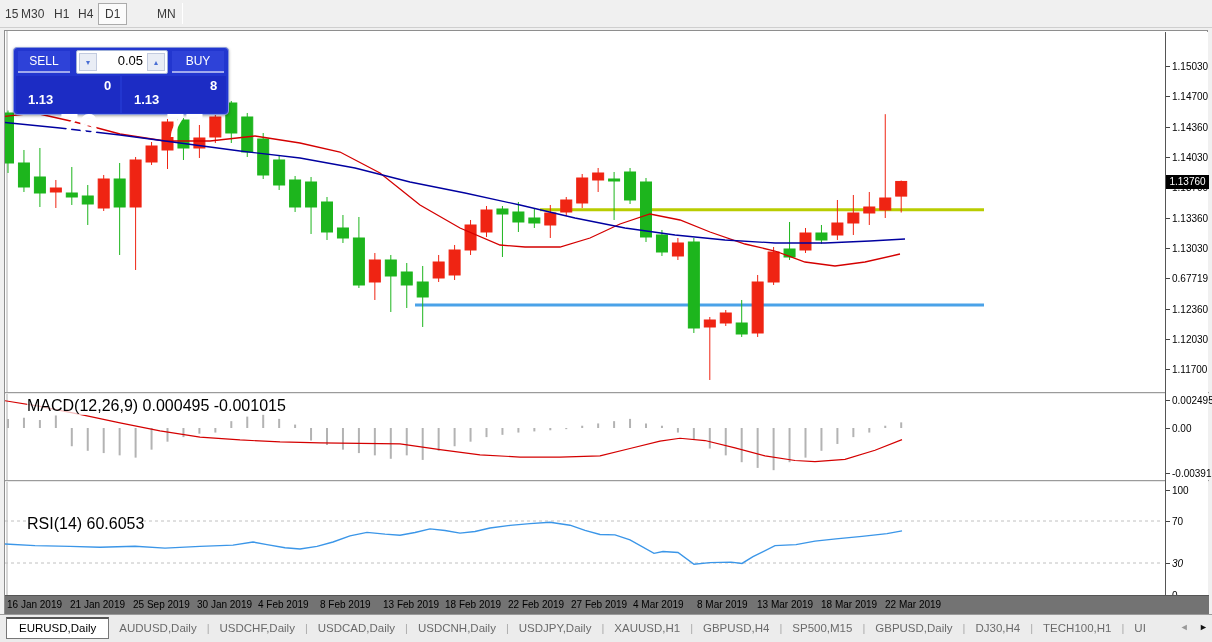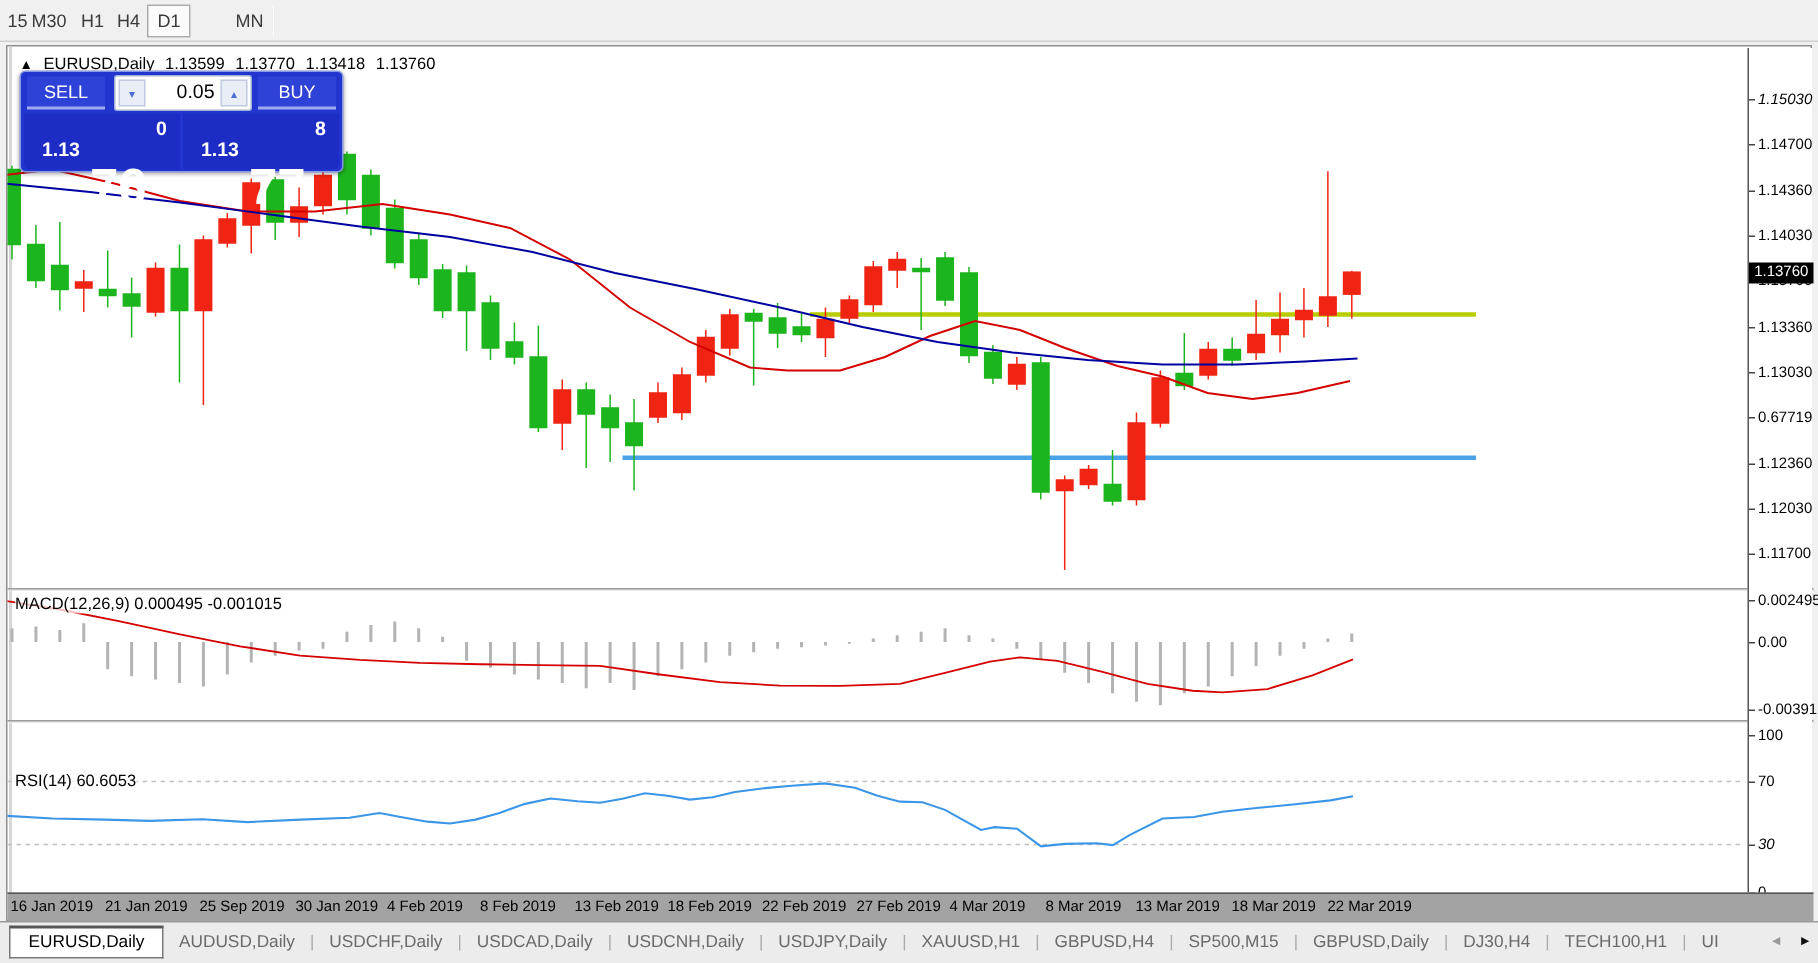--- a/index.html
+++ b/index.html
@@ -53,25 +53,25 @@
 
   
   #price-axis { position:absolute; left:1160px; top:1px; width:43px; height:563px;
     background:#fff; border-left:1px solid #555; }
   .ptick { position:absolute; left:6px; font-size:10px; color:#000; white-space:nowrap; }
   .ptick:before { content:""; position:absolute; left:-6px; top:5px; width:4px; height:1px; background:#444; }
   #price-tag { position:absolute; left:0; width:43px; height:14px; background:#000; color:#fff;
     font-size:10px; text-align:center; line-height:14px; }
 
   
-  .ind-label { position:absolute; left:5px; font-size:11px; color:#000; background:rgba(255,255,255,.75); }
+  .ind-label { position:absolute; left:22px; font-size:16px; color:#000; background:rgba(255,255,255,.75); }
 
   
   #time-axis { position:absolute; left:0; top:564px; width:1204px; height:30px;
-    background:#a3a3a3; border-top:1px solid #555;text-decoration:underline; }
+    background:#737373; border-top:1px solid #555;text-decoration:underline; }
   .dlabel { position:absolute; top:3px; font-size:10px; color:#000; white-space:nowrap; }
 
   
   #tabbar { position:absolute; left:0; top:614px; width:1212px; height:28px;
     background:#ececec; border-top:1px solid #9a9a9a; }
   #tabs-flow { position:absolute; left:6px; top:2px; height:22px; white-space:nowrap; }
   .tab { display:inline-block; font-size:11.5px; color:#6b6b6b; padding:4px 10px 3px; cursor:pointer; }
   .tab.active { background:#fff; color:#000; border:1px solid #777; border-top:2px solid #555; padding:3px 12px 4px; }
   .tab-sep { display:inline-block; color:#aaa; font-size:11px; }
   #tab-scroll { position:absolute; right:4px; top:7px; font-size:9px; }
@@ -282,28 +282,20 @@
         </g>
         <polyline points="0,399.956 40,406.34 80,414.32 120,422.87 160,430.85 200,437.12 240,439.97 280,441.908 320,442.82 360,443.39 400,443.96 440,449.66 480,454.79 520,457.07 560,457.184 600,455.93 630,448.52 660,441.11 680,438.26 705,440.54 735,447.95 765,455.93 795,460.49 815,461.63 845,459.35 875,450.23 902,439.628" fill="none" stroke="#d40000" stroke-width="1.2"></polyline>
       </svg>
     <div class="pane-sep" style="top:449px"></div>
     <svg id="rsi-svg" class="pane" width="1160" height="113" viewBox="5 481 1160 113">
         <line x1="5" y1="521" x2="1160" y2="521" stroke="#c0c0c0" stroke-width="1" stroke-dasharray="3,3"></line>
         <line x1="5" y1="563" x2="1160" y2="563" stroke="#c0c0c0" stroke-width="1" stroke-dasharray="3,3"></line>
         <polyline points="2,543.785 35,545.675 70,546.41 100,547.25 135,546.2 165,548.09 200,546.41 233,545.15 253,542 267,544.625 285,547.775 300,549.035 317,546.41 333,542 350,535.91 367,532.34 385,534.125 400,535.175 415,532.55 430,528.875 445,530.45 460,533.075 475,531.5 490,528.035 510,525.41 530,523.625 550,522.26 570,525.2 585,530.45 600,534.44 615,534.86 630,539.9 654,553.34 663,551.45 678,552.5 694,564.26 710,562.58 731,562.16 742,563.42 753,556.7 775,545.675 796,544.625 815,541.16 836,538.85 862,536.33 887,533.6 902,530.87" fill="none" stroke="#3b96e8" stroke-width="1.4"></polyline>
       </svg>
 
-    <div id="chart-title">
-      <span id="collapse-arrow">▲</span>
-      <span>EURUSD,Daily</span>
-      <span>1.13599</span>
-      <span>1.13770</span>
-      <span>1.13418</span>
-      <span>1.13760</span>
-    </div>
 
     <div id="trade-panel">
       <div id="sell-btn" class="tp-btn">SELL</div>
       <div id="vol-group">
         <div id="vol-down" class="spin">▾</div>
         <div id="vol-value">0.05</div>
         <div id="vol-up" class="spin">▴</div>
       </div>
       <div id="buy-btn" class="tp-btn">BUY</div>
       <div id="sell-box" class="px-box">
@@ -315,21 +307,21 @@
         <span class="px-small">1.13</span>
         <span class="px-big">77</span>
         <span class="px-sup">8</span>
       </div>
     </div>
 
     <div class="ind-label" style="top:366px">MACD(12,26,9) 0.000495 -0.001015</div>
     <div class="ind-label" style="top:484px">RSI(14) 60.6053</div>
 
     <div id="price-axis">
-        <div class="ptick" style="top: 29px; font-style: italic;">1.15030</div>
+        <div class="ptick" style="top: 29px;">1.15030</div>
         <div class="ptick" style="top: 59px;">1.14700</div>
         <div class="ptick" style="top: 89.909px;">1.14360</div>
         <div class="ptick" style="top: 119.909px;">1.14030</div>
         <div class="ptick" style="top: 149.909px;">1.13700</div>
         <div class="ptick" style="top: 180.818px;">1.13360</div>
         <div class="ptick" style="top: 210.818px;">1.13030</div>
         <div class="ptick" style="top: 240.818px;">0.67719</div>
         <div class="ptick" style="top: 271.727px;">1.12360</div>
         <div class="ptick" style="top: 301.727px;">1.12030</div>
         <div class="ptick" style="top: 331.727px;">1.11700</div>

